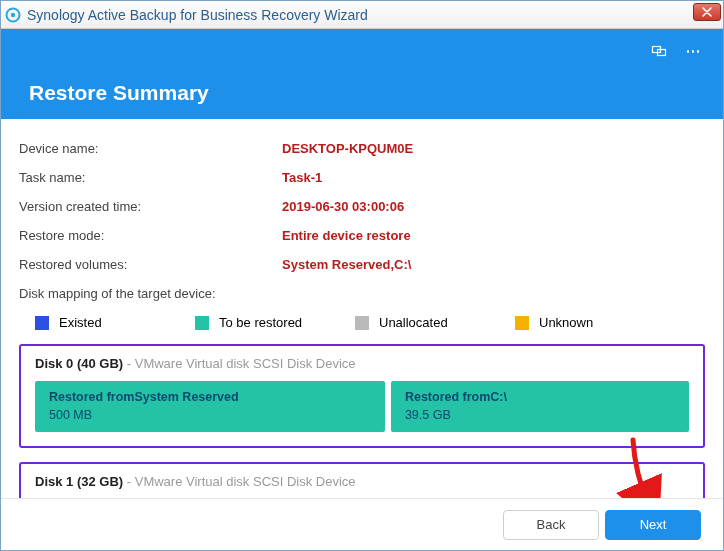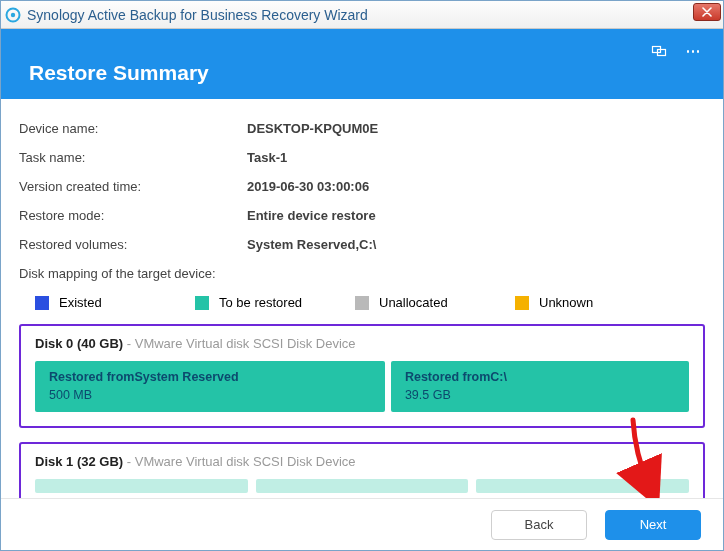--- a/index.html
+++ b/index.html
@@ -37,21 +37,21 @@
     border-radius: 3px;
     display: flex; align-items: center; justify-content: center;
     color: #fff;
   }
   .close-btn svg { width: 10px; height: 10px; }
 
   
   .header {
     background: #1e90ea;
     color: #fff;
-    height: 70px;
+    height: 90px;
     display: flex;
     align-items: flex-end;
     padding: 0 28px 14px 28px;
     position: relative;
   }
   .header-title { font-size: 21px; font-weight: 600; }
   .header-icons {
     position: absolute; right: 22px; top: 14px;
     display: flex; gap: 18px; align-items: center;
   }
@@ -66,21 +66,21 @@
 
   
   .content {
     padding: 22px 18px 0 18px;
     position: relative;
     height: calc(100% - 28px - 70px - 52px);
     overflow: hidden;
   }
   .kv-row { display:flex; margin-bottom: 14px; }
   .kv-label { width: 228px; color: #444; }
-  .kv-value { font-weight: 700; color: #404040; }
+  .kv-value { font-weight: 700; color: #b91c1c; margin-left: 35px; }
 
   .section-label { color:#444; margin-top: 8px; margin-bottom: 14px; }
 
   .legend { display:flex; margin-bottom: 14px; padding-left: 16px; }
   .legend-item { display:flex; align-items:center; min-width: 160px; }
   .swatch { width: 14px; height: 14px; margin-right: 10px; }
   .swatch.existed { background:#2b4fe0; }
   .swatch.torestore { background:#24c3a7; }
   .swatch.unalloc { background:#b9b9b9; }
   .swatch.unknown { background:#f5b100; }
@@ -128,21 +128,21 @@
     pointer-events: none;
   }
 
   
   .footer {
     position: absolute;
     left: 0; right: 0; bottom: 0;
     height: 52px;
     border-top: 1px solid #e6e6e6;
     display:flex; align-items:center; justify-content:flex-end;
-    gap: 18px;
+    gap: 6px;
     padding-right: 22px;
     background:#fff;
   }
   .btn {
     width: 96px; height: 30px;
     border-radius: 4px;
     font-size: 13px;
     display:flex; align-items:center; justify-content:center;
     cursor: pointer;
   }

